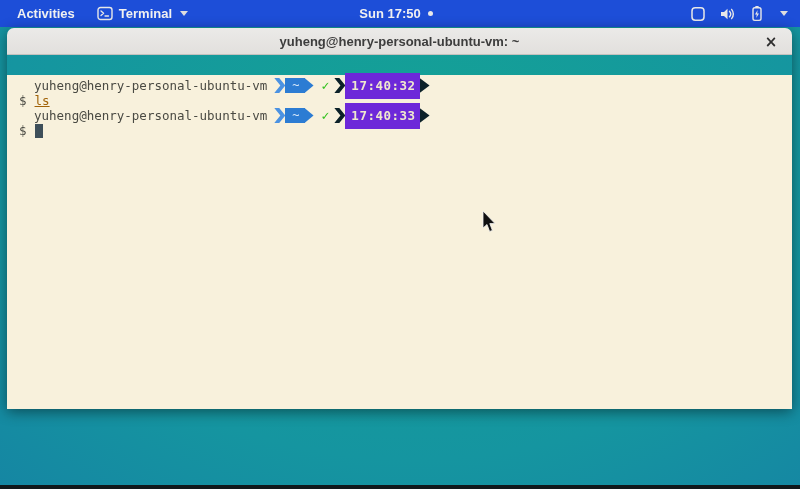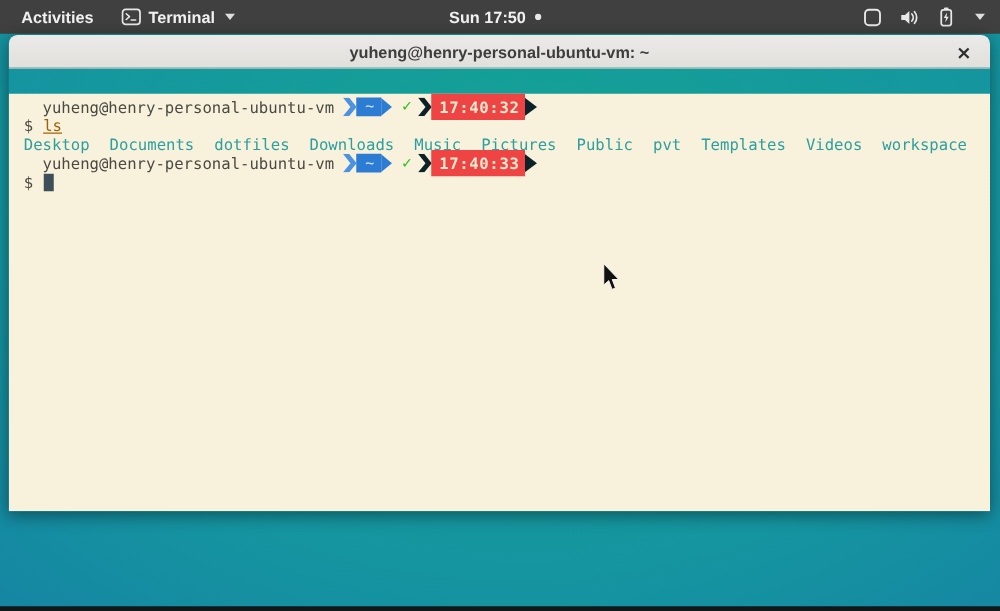--- a/index.html
+++ b/index.html
@@ -13,21 +13,21 @@
 
   
   .desktop-edge {
     position:absolute; left:0; right:0; bottom:0; height:4px;
     background:#10181b;
   }
 
   
   .topbar {
     position:absolute; top:0; left:0; width:800px; height:27px;
-    background:#404040; color:#f1f1f1;
+    background:#1d4ed8; color:#f1f1f1;
     display:flex; align-items:center;
     font-size:13px; font-weight:bold;text-align:right;
   }
   .topbar-left { display:flex; align-items:center; gap:18px; padding-left:13px; }
   .activities { padding:2px 4px; cursor:default; }
   .app-menu { display:flex; align-items:center; gap:6px; }
   .app-menu svg { display:block; }
   .caret { width:0; height:0; border-left:4px solid transparent; border-right:4px solid transparent; border-top:5px solid #dedede; margin-left:2px; }
   .topbar-center {
     position:absolute; left:0; right:8px; top:0; height:27px;
@@ -88,21 +88,21 @@
   .pl-tip-blue {
     width:9px; height:15px; background:#2c7cd3;
     clip-path:polygon(0 0, 100% 50%, 0 100%);
   }
   .check { color:#2ec11b; font-size:13px; font-weight:bold; margin:0 5px 0 8px; }
   .pl-chevron-dark {
     width:11px; height:15px; background:#0c2128;
     clip-path:polygon(0 0, 45% 0, 100% 50%, 45% 100%, 0 100%, 55% 50%);
   }
   .pl-body-dark {
-    background:#ef4444; color:#f0e9ce; padding:0 4px 0 6px; height:21px;
+    background:#6d28d9; color:#f0e9ce; padding:0 4px 0 6px; height:26px;
     display:flex; align-items:center; font-size:12.5px; font-weight:bold;
     letter-spacing:.5px;
   }
   .pl-tip-dark {
     width:10px; height:15px; background:#0c2128;
     clip-path:polygon(0 0, 100% 50%, 0 100%);
   }
 
   .dollar { color:#4a4a43; margin-right:8px; }
   .cmd { color:#a16207;text-decoration:underline; }
@@ -185,33 +185,20 @@
         <span class="pl-body-dark">17:40:32</span>
         <span class="pl-tip-dark"></span>
       </span>
     </div>
 
     <div class="term-line">
       <span class="dollar">$</span>
       <span class="cmd">ls</span>
     </div>
 
-    <div class="term-line ls-line">
-        <span class="ls-item">Desktop</span>
-        <span class="ls-item">Documents</span>
-        <span class="ls-item">dotfiles</span>
-        <span class="ls-item">Downloads</span>
-        <span class="ls-item">Music</span>
-        <span class="ls-item">Pictures</span>
-        <span class="ls-item">Public</span>
-        <span class="ls-item">pvt</span>
-        <span class="ls-item">Templates</span>
-        <span class="ls-item">Videos</span>
-        <span class="ls-item">workspace</span>
-      </div>
 
     <div class="term-line prompt-line">
       <span class="userhost">yuheng@henry-personal-ubuntu-vm</span>
       <span class="pl">
         <span class="pl-chevron-blue"></span>
         <span class="pl-body-blue">~</span>
         <span class="pl-tip-blue"></span>
       </span>
       <span class="check">✓</span>
       <span class="pl">

